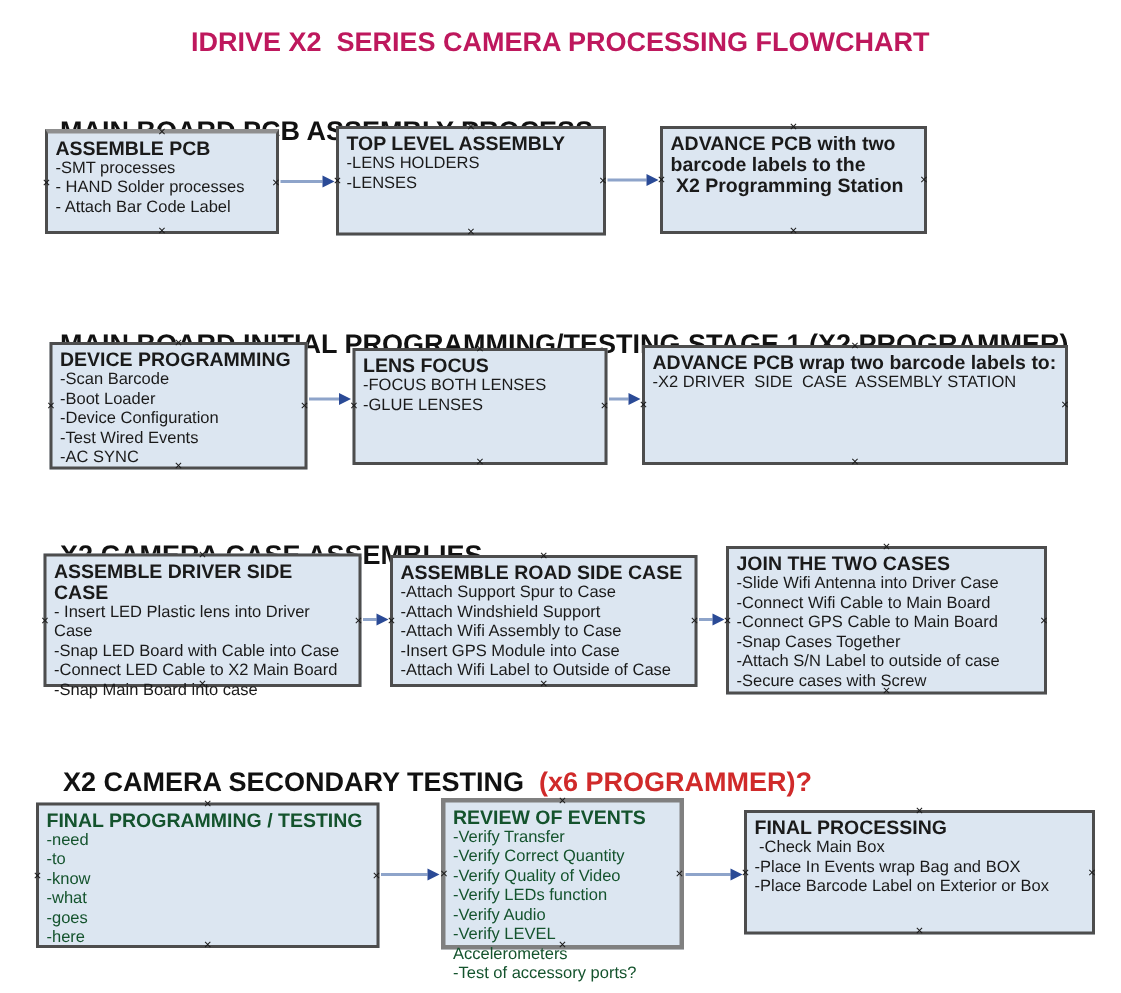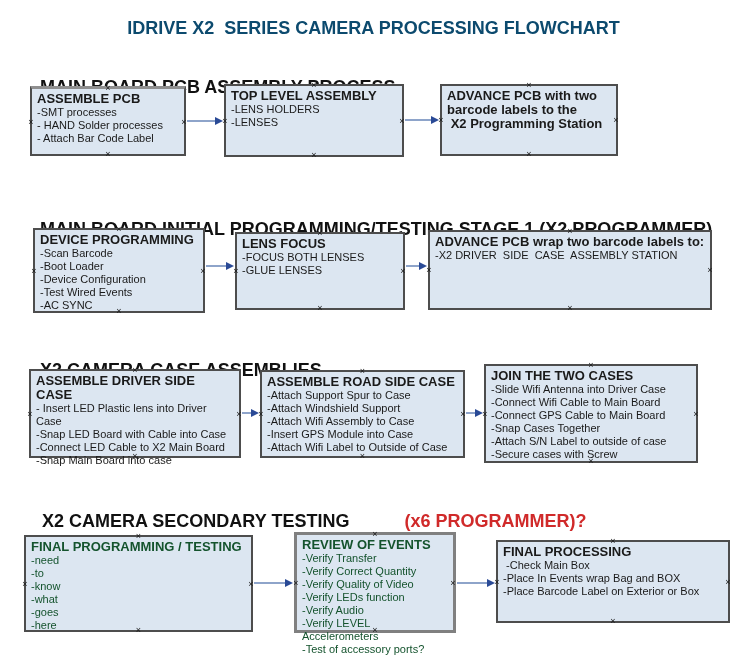--- a/index.html
+++ b/index.html
@@ -2,26 +2,26 @@
 <html><head>
 <meta charset="utf-8">
 <style>
   html,body{margin:0;padding:0;background:#ffffff;}
   .canvas{
     position:relative;width:747px;height:662px;background:#ffffff;overflow:hidden;
     font-family:"Liberation Sans",sans-serif;color:#1a1a1a;
   }
   .page-title{
     position:absolute;left:0;top:18px;width:747px;text-align:center;
-    font-size:18px;font-weight:bold;letter-spacing:0px;white-space:pre-wrap;color:#0c4a6e;
+    font-size:18px;font-weight:bold;letter-spacing:0px;white-space:pre-wrap;color:#be185d;
   }
   .section-heading{
     position:absolute;font-size:18px;font-weight:bold;white-space:pre-wrap;color:#111;
   }
-  .section-heading .red-part{color:#d02a2a;margin-left:45px;}
+  .section-heading .red-part{color:#d02a2a;}
   .fbox{
     position:absolute;box-sizing:border-box;background:#dce6f1;border:2px solid #4d4d4d;
     padding:3px 5px 2px 5px;overflow:visible;
   }
   .fbox.gray-top{border-top:3px solid #8f8f8f;}
   .fbox.gray-border{border:3px solid #808080;}
   .box-title{font-size:13px;font-weight:bold;line-height:14px;white-space:pre-wrap;}
   .item{font-size:11px;line-height:13px;white-space:pre-wrap;}
   .fbox.red .box-title,.fbox.red .item{color:#14532d;}
   .cm{

